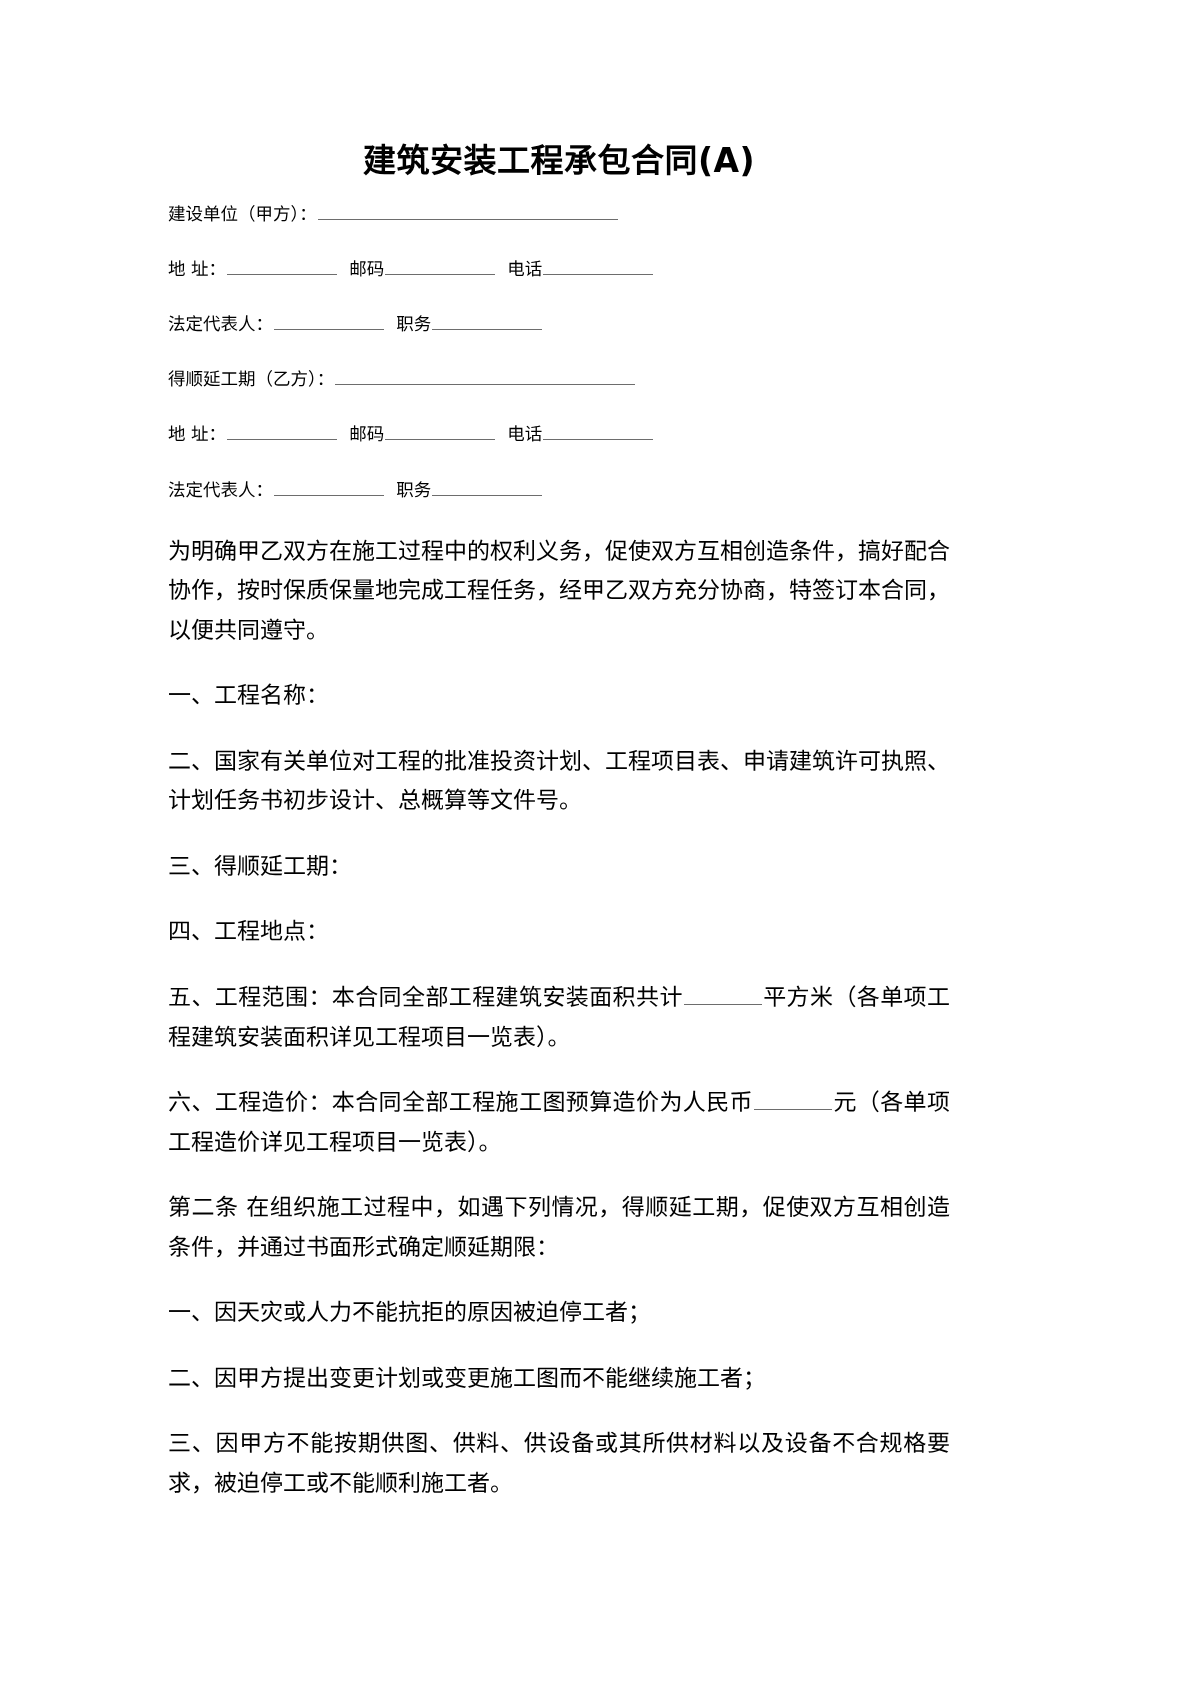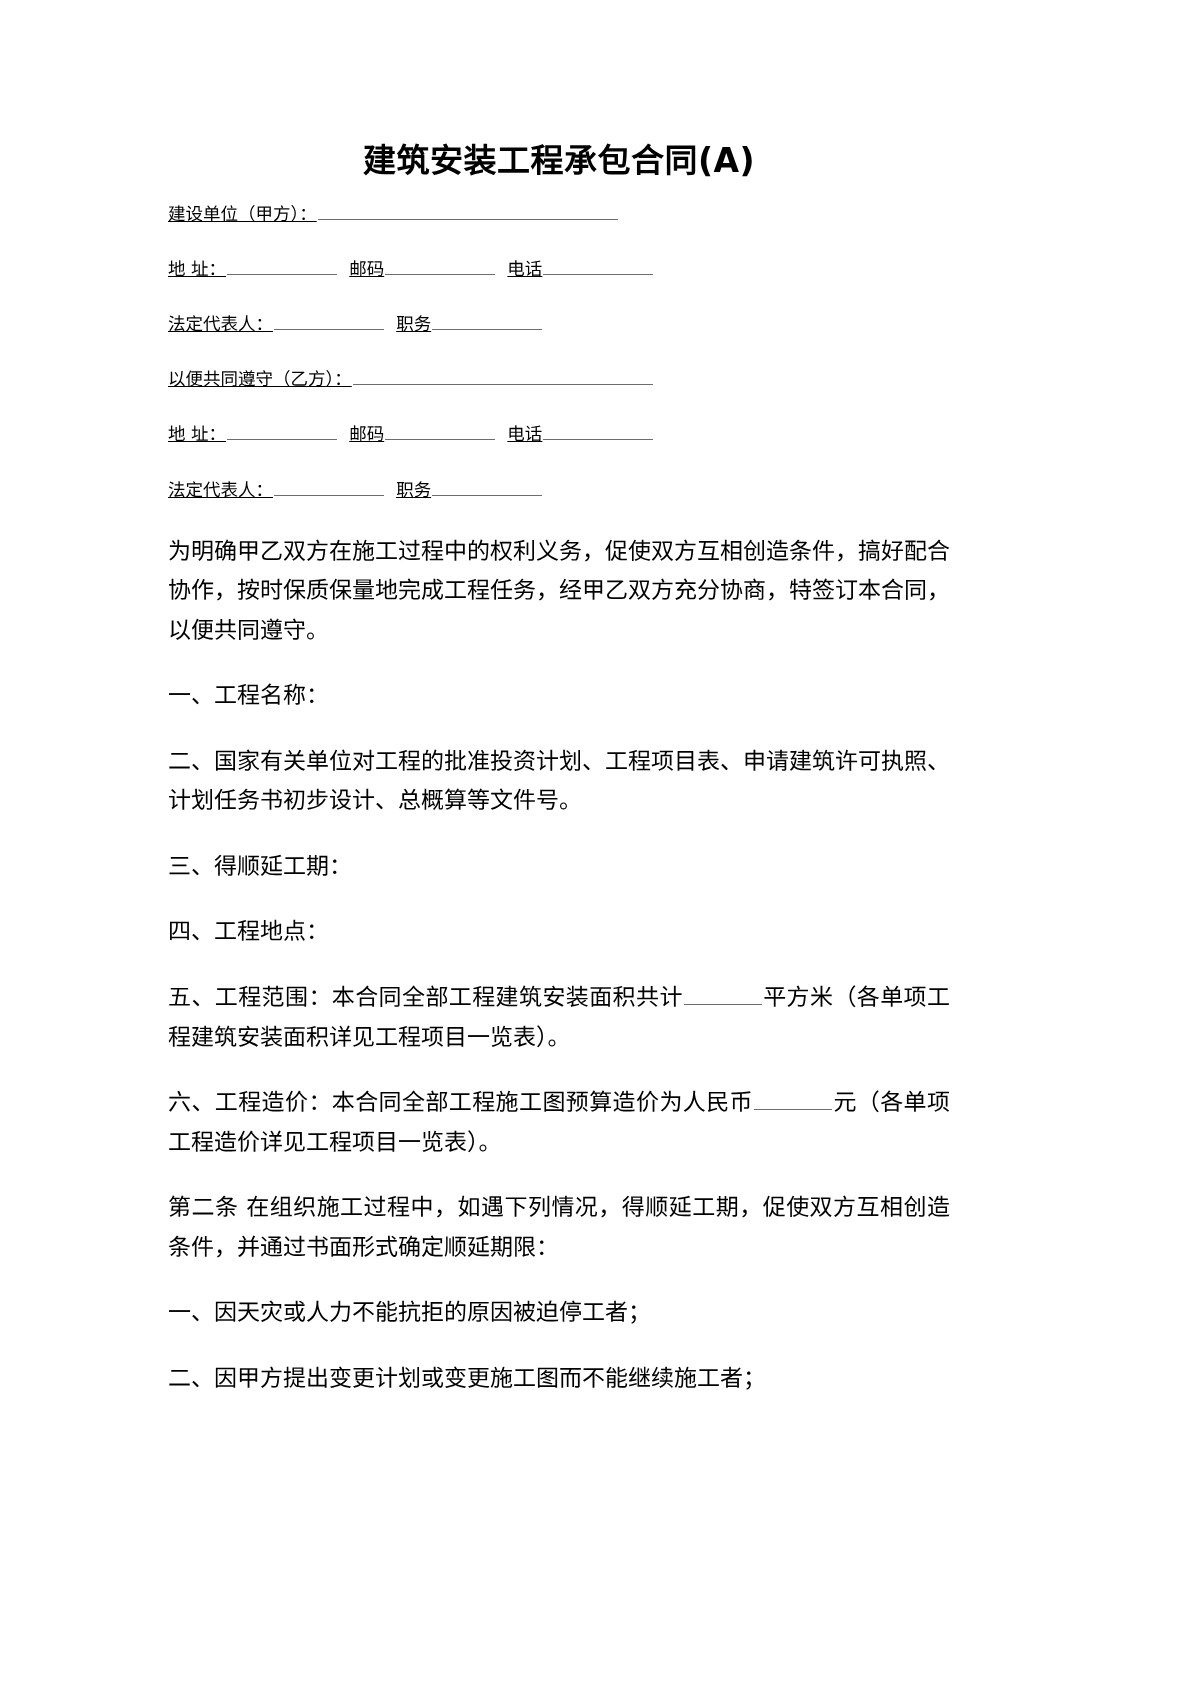--- a/index.html
+++ b/index.html
@@ -42,21 +42,20 @@
     white-space: nowrap;
   }
   .field-line {
     font-size: 17.5px;
     line-height: 1.55;
     margin: 0 0 28px 0;
     white-space: nowrap;
   }
   .field-label {
     display: inline;
-    text-decoration: underline;
   }
   .blank {
     display: inline-block;
     border-bottom: 1px solid #6d6d6d;
     vertical-align: baseline;
     height: 16px;
     margin: 0 1px;
   }
   .blank-xl { width: 300px; }
   .blank-md { width: 110px; }
@@ -84,21 +83,21 @@
 
     <div class="field-line">
       <span class="field-label">地  址：</span><span class="blank blank-md"></span>&nbsp;&nbsp;<span class="field-label">邮码</span><span class="blank blank-md"></span>&nbsp;&nbsp;<span class="field-label">电话</span><span class="blank blank-md"></span>
     </div>
 
     <div class="field-line">
       <span class="field-label">法定代表人：</span><span class="blank blank-md"></span>&nbsp;&nbsp;<span class="field-label">职务</span><span class="blank blank-md"></span>
     </div>
 
     <div class="field-line">
-      <span class="field-label">以便共同遵守（乙方）：</span><span class="blank blank-xl"></span>
+      <span class="field-label">得顺延工期（乙方）：</span><span class="blank blank-xl"></span>
     </div>
 
     <div class="field-line">
       <span class="field-label">地  址：</span><span class="blank blank-md"></span>&nbsp;&nbsp;<span class="field-label">邮码</span><span class="blank blank-md"></span>&nbsp;&nbsp;<span class="field-label">电话</span><span class="blank blank-md"></span>
     </div>
 
     <div class="field-line">
       <span class="field-label">法定代表人：</span><span class="blank blank-md"></span>&nbsp;&nbsp;<span class="field-label">职务</span><span class="blank blank-md"></span>
     </div>
 
@@ -120,15 +119,16 @@
     <p class="para">
       <span>六、工程造价：本合同全部工程施工图预算造价为人民币</span><span class="blank blank-inline"></span><span>元（各单项工程造价详见工程项目一览表）。</span>
     </p>
 
     <p class="para">第二条  在组织施工过程中，如遇下列情况，得顺延工期，促使双方互相创造条件，并通过书面形式确定顺延期限：</p>
 
     <p class="para">一、因天灾或人力不能抗拒的原因被迫停工者；</p>
 
     <p class="para">二、因甲方提出变更计划或变更施工图而不能继续施工者；</p>
 
+    <p class="para">三、因甲方不能按期供图、供料、供设备或其所供材料以及设备不合规格要求，被迫停工或不能顺利施工者。</p>
 
   </div>
 </div>
 
 </body></html>

